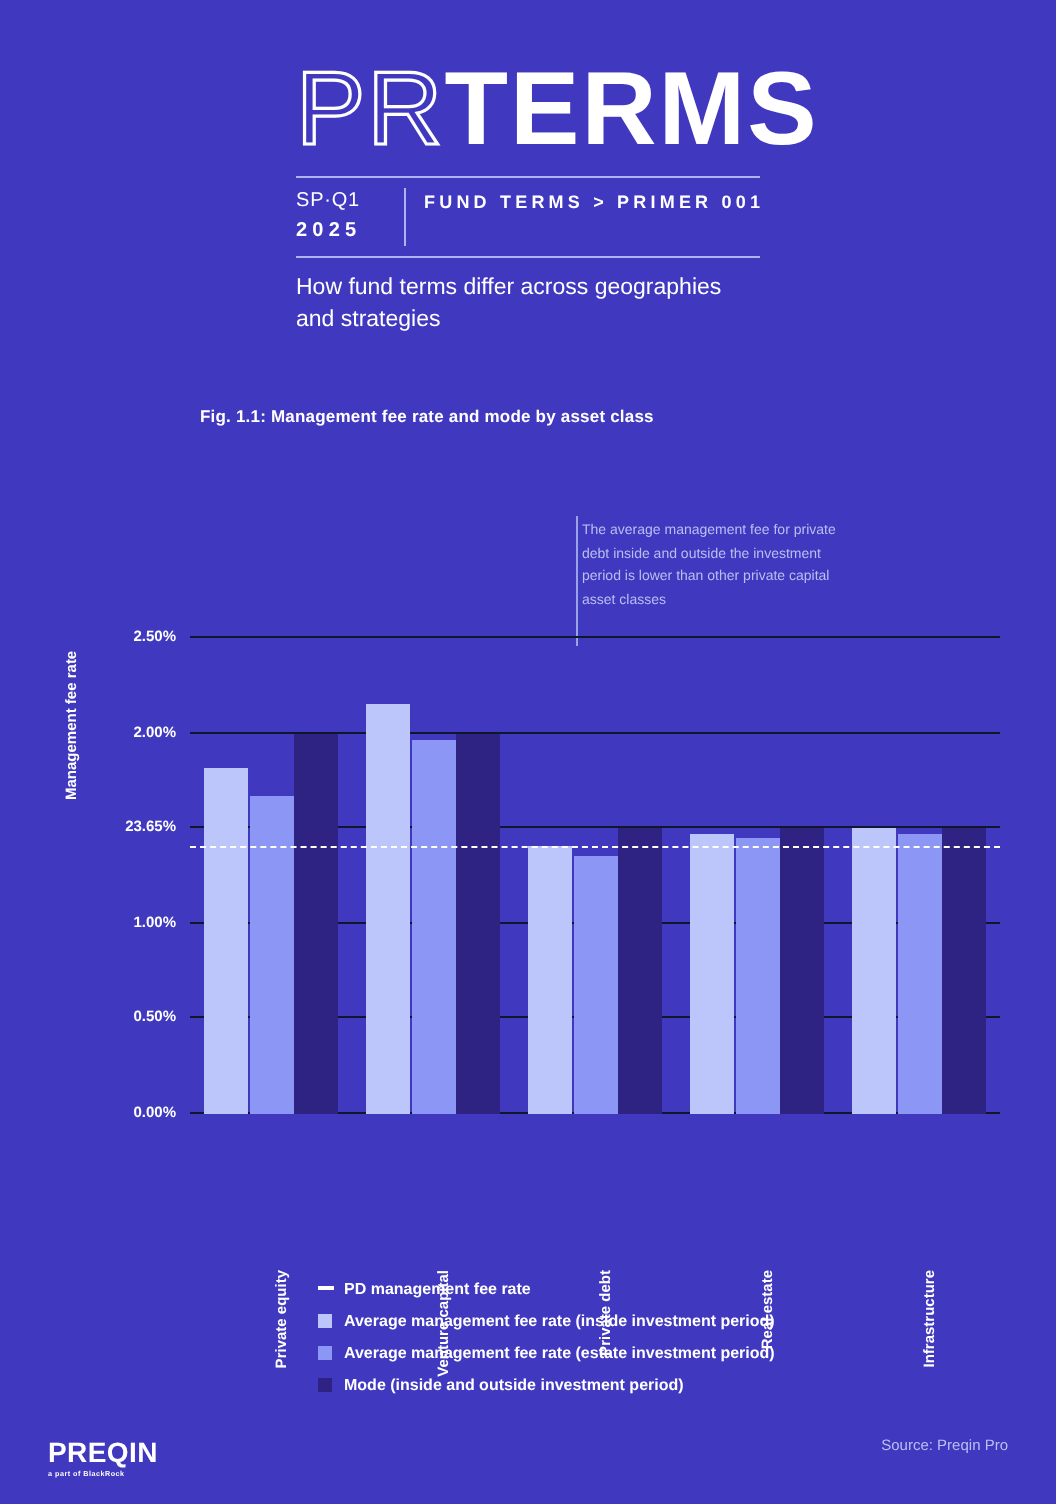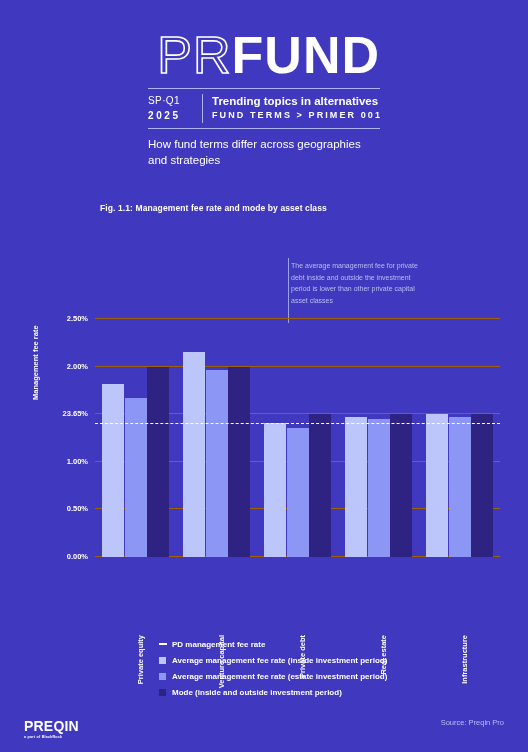--- a/index.html
+++ b/index.html
@@ -134,21 +134,21 @@
     left: 95px;
     top: 319px;
     width: 405px;
     height: 238px;
   }
   .gridline {
     position: absolute;
     left: 0;
     width: 100%;
     height: 1px;
-    background: #a16207;
+    background: #0f172a;
   }
   .axis-label {
     position: absolute;
     right: 100%;
     margin-right: 7px;
     transform: translateY(-50%);
     font-size: 7.5px;
     font-weight: 700;
     color: #ffffff;
     white-space: nowrap;
@@ -256,30 +256,29 @@
     top: 718px;
     font-size: 7.5px;
     color: #b9bff2;
     text-align: center;
   }
 </style>
 </head>
 <body>
 
 <div class="header">
-  <div class="primer-word"><span class="primer-light">PR</span><span class="primer-bold">FUND</span></div>
+  <div class="primer-word"><span class="primer-light">PR</span><span class="primer-bold">TERMS</span></div>
   <div class="hrule"></div>
   <div class="meta-row">
     <div class="meta-left">
       <div class="meta-sp">SP·Q1</div>
       <div class="meta-year">2025</div>
     </div>
     <div class="meta-sep"></div>
     <div class="meta-right">
-      <div class="meta-title">Trending topics in alternatives</div>
       <div class="meta-crumb">FUND TERMS &gt; PRIMER 001</div>
     </div>
   </div>
   <div class="hrule" style="margin-top:5px;"></div>
   <div class="subtitle">How fund terms differ across geographies and strategies</div>
 </div>
 
 <div class="fig-title">Fig. 1.1: Management fee rate and mode by asset class</div>
 
 <div class="annotation-rule"></div>

